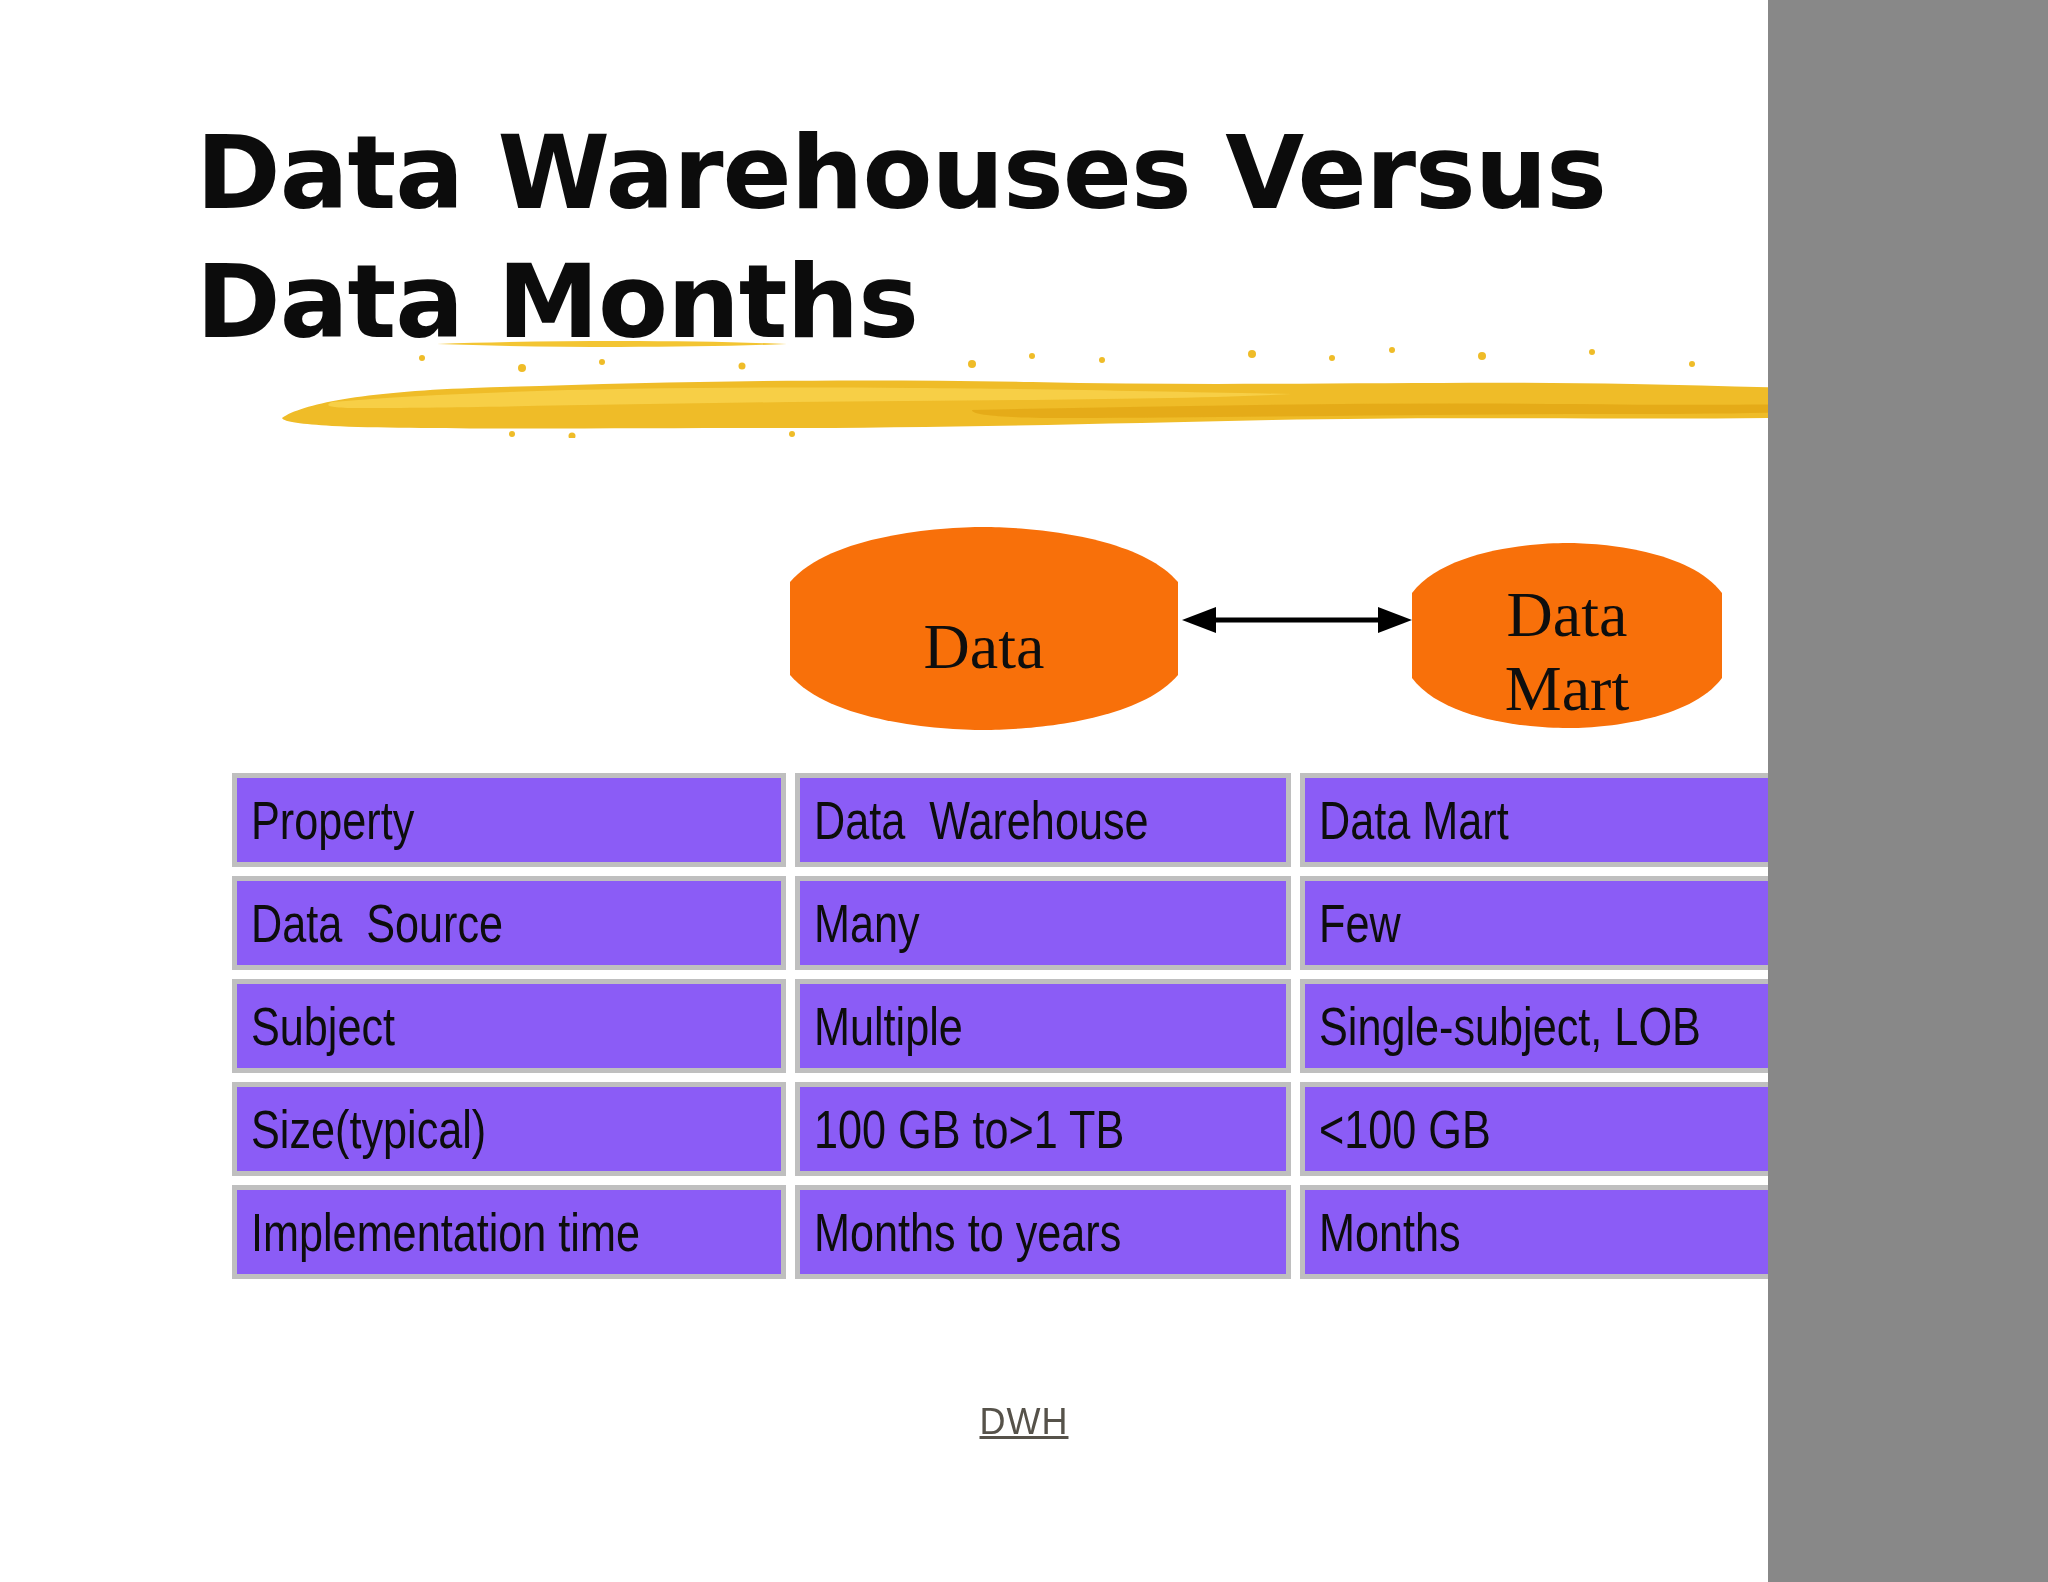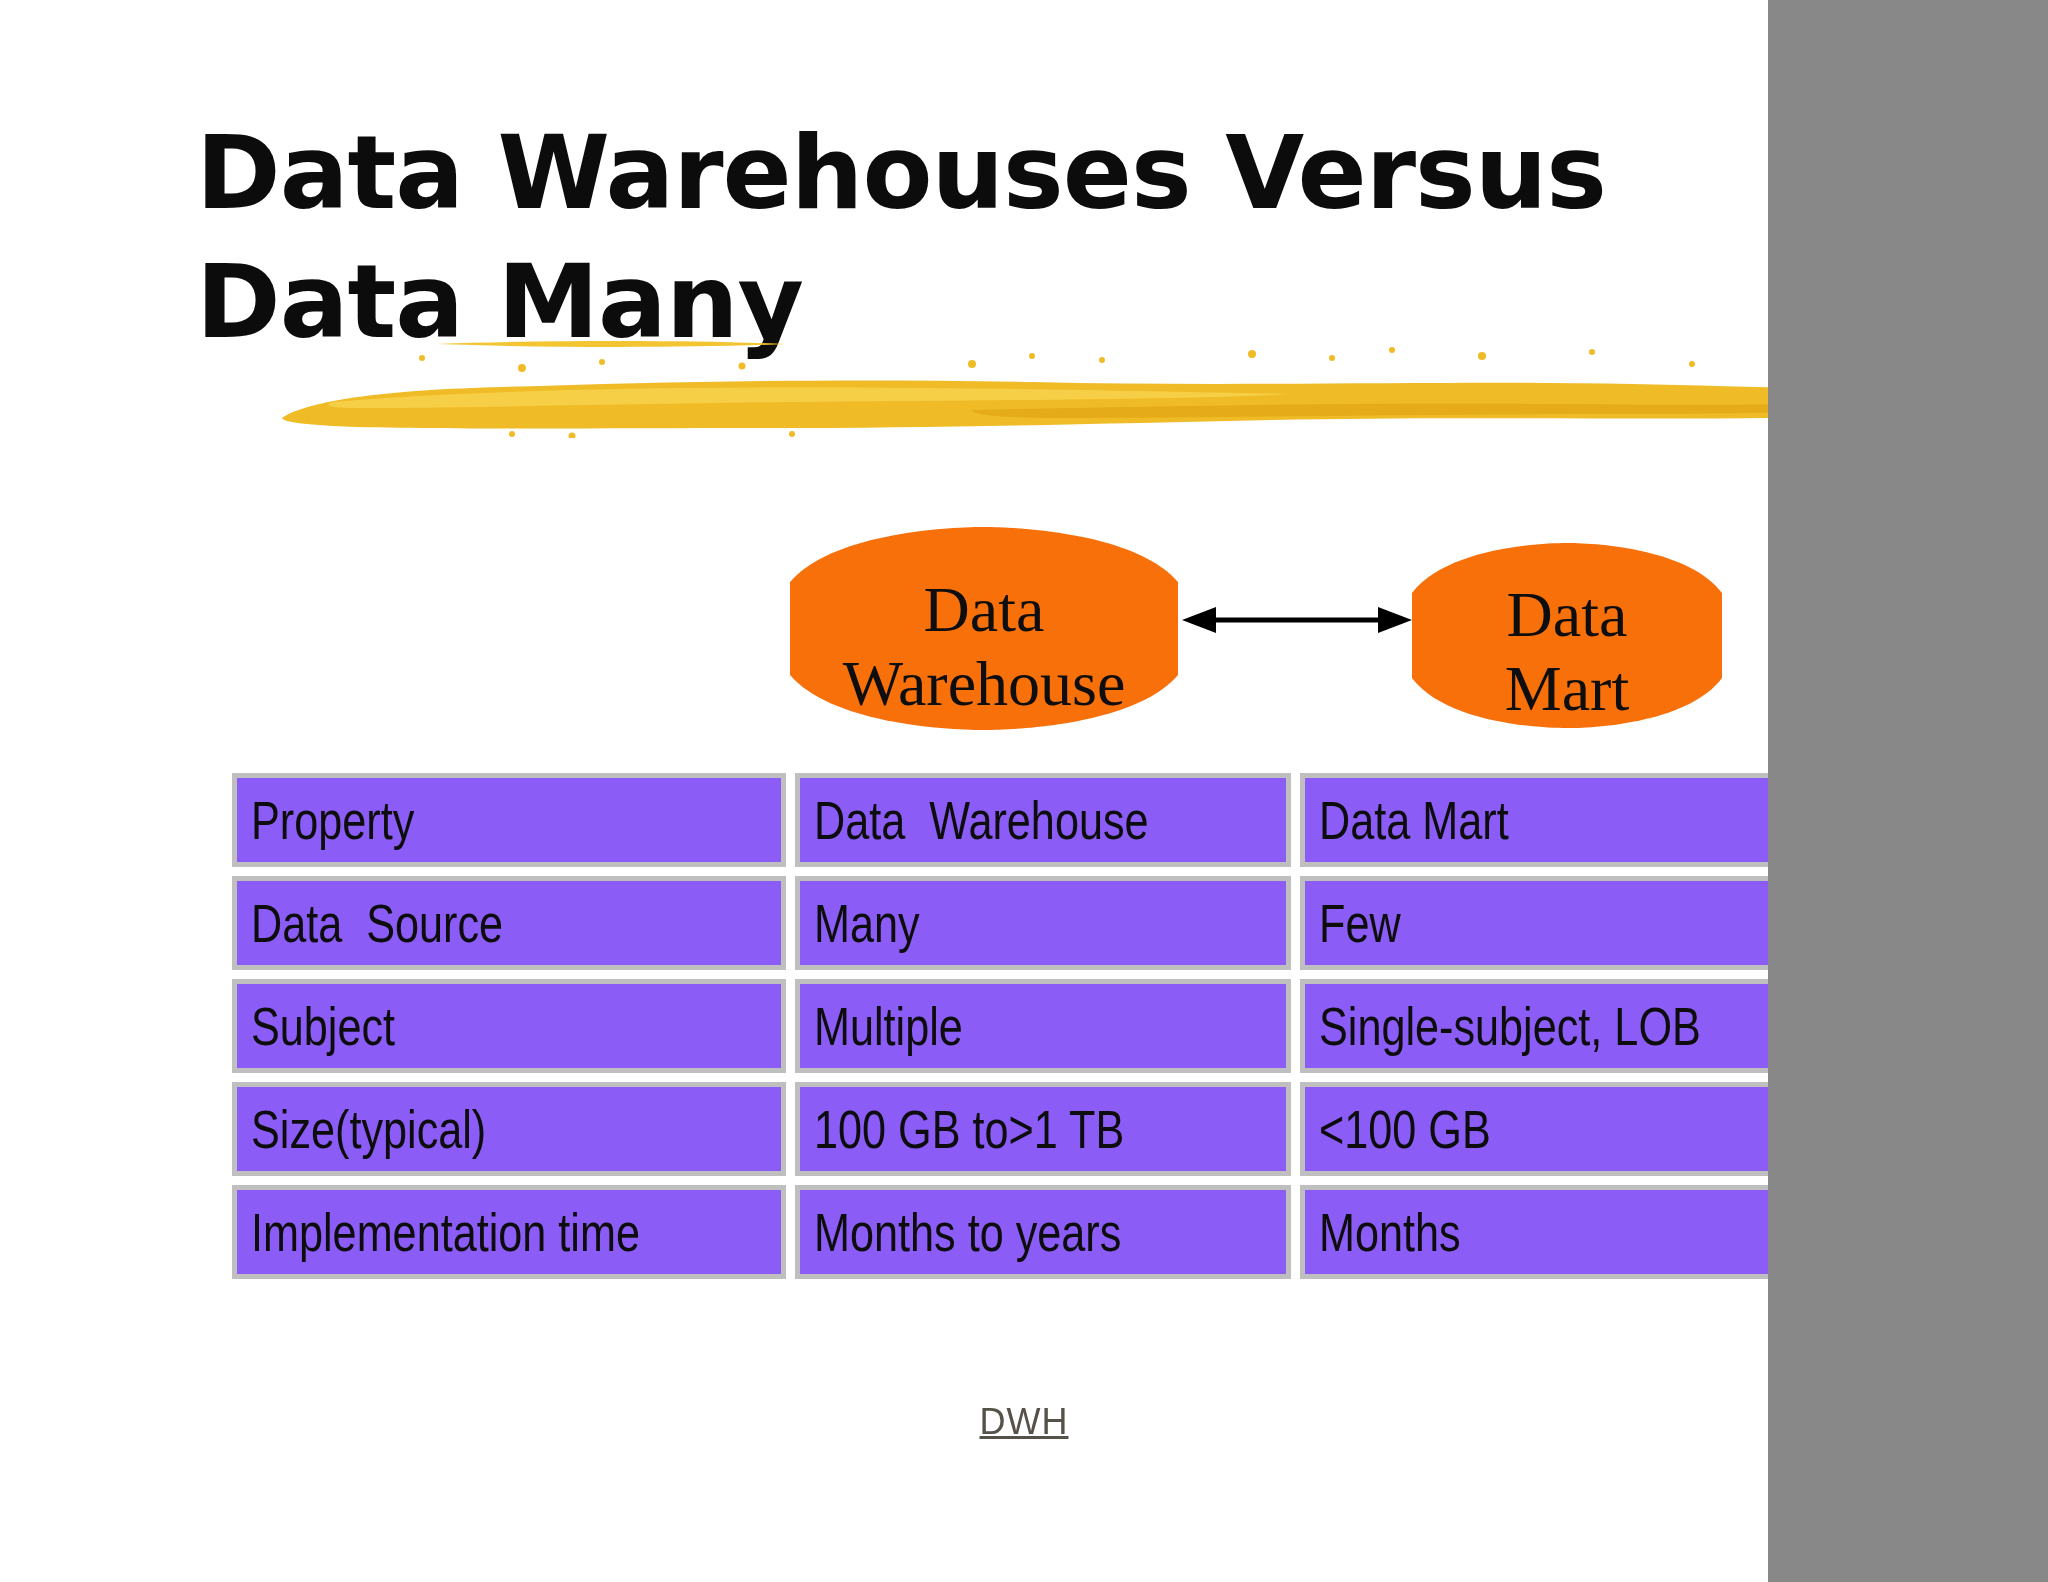--- a/index.html
+++ b/index.html
@@ -71,21 +71,21 @@
     text-decoration:underline;
   }
 </style>
 </head>
 <body>
 
 <div class="slide">
 
   <h1 class="title">
     <span class="tl">Data Warehouses Versus</span>
-    <span class="tl">Data Many</span>
+    <span class="tl">Data Months</span>
   </h1>
 
   <svg class="brush" viewBox="0 0 1725 100" preserveAspectRatio="none">
     <path d="M10,80 C30,66 90,54 200,50 C380,44 550,40 760,44 C980,49 1180,42 1360,46
              C1500,49 1640,53 1712,60 C1700,72 1620,79 1500,80 C1340,82 1180,78 1000,82
              C820,86 660,90 500,90 C340,90 150,92 60,88 C30,86 12,84 10,80 Z" fill="#efbc28"></path>
     <path opacity="0.9" d="M60,64 C200,52 400,48 640,50 C800,51 900,54 1020,56 C900,62 700,62 520,64
              C360,66 180,70 90,70 C60,70 50,68 60,64 Z" fill="#f7d049"></path>
     <path opacity="0.75" d="M700,72 C900,68 1100,64 1300,66 C1450,68 1580,66 1680,64 C1600,74 1480,76 1340,76
              C1150,76 950,80 800,80 C740,80 700,78 700,72 Z" fill="#e2a613"></path>
@@ -112,21 +112,20 @@
     </g>
   </svg>
 
   <div class="cyl cyl-left">
     <svg class="shape" viewBox="0 0 388 203" preserveAspectRatio="none">
       <path d="M0,55 C40,8 150,0 194,0 C238,0 348,8 388,55 L388,148
                C348,195 238,203 194,203 C150,203 40,195 0,148 Z" fill="#f8700a"></path>
     </svg>
     <div class="cyl-label">
       <span>Data</span>
-      <span>Warehouse</span>
     </div>
   </div>
 
   <svg class="arrow" viewBox="0 0 238 44">
     <line x1="32" y1="22" x2="206" y2="22" stroke="#000000" stroke-width="5"></line>
     <polygon points="4,22 38,9 38,35" fill="#000000"></polygon>
     <polygon points="234,22 200,9 200,35" fill="#000000"></polygon>
   </svg>
 
   <div class="cyl cyl-right">

